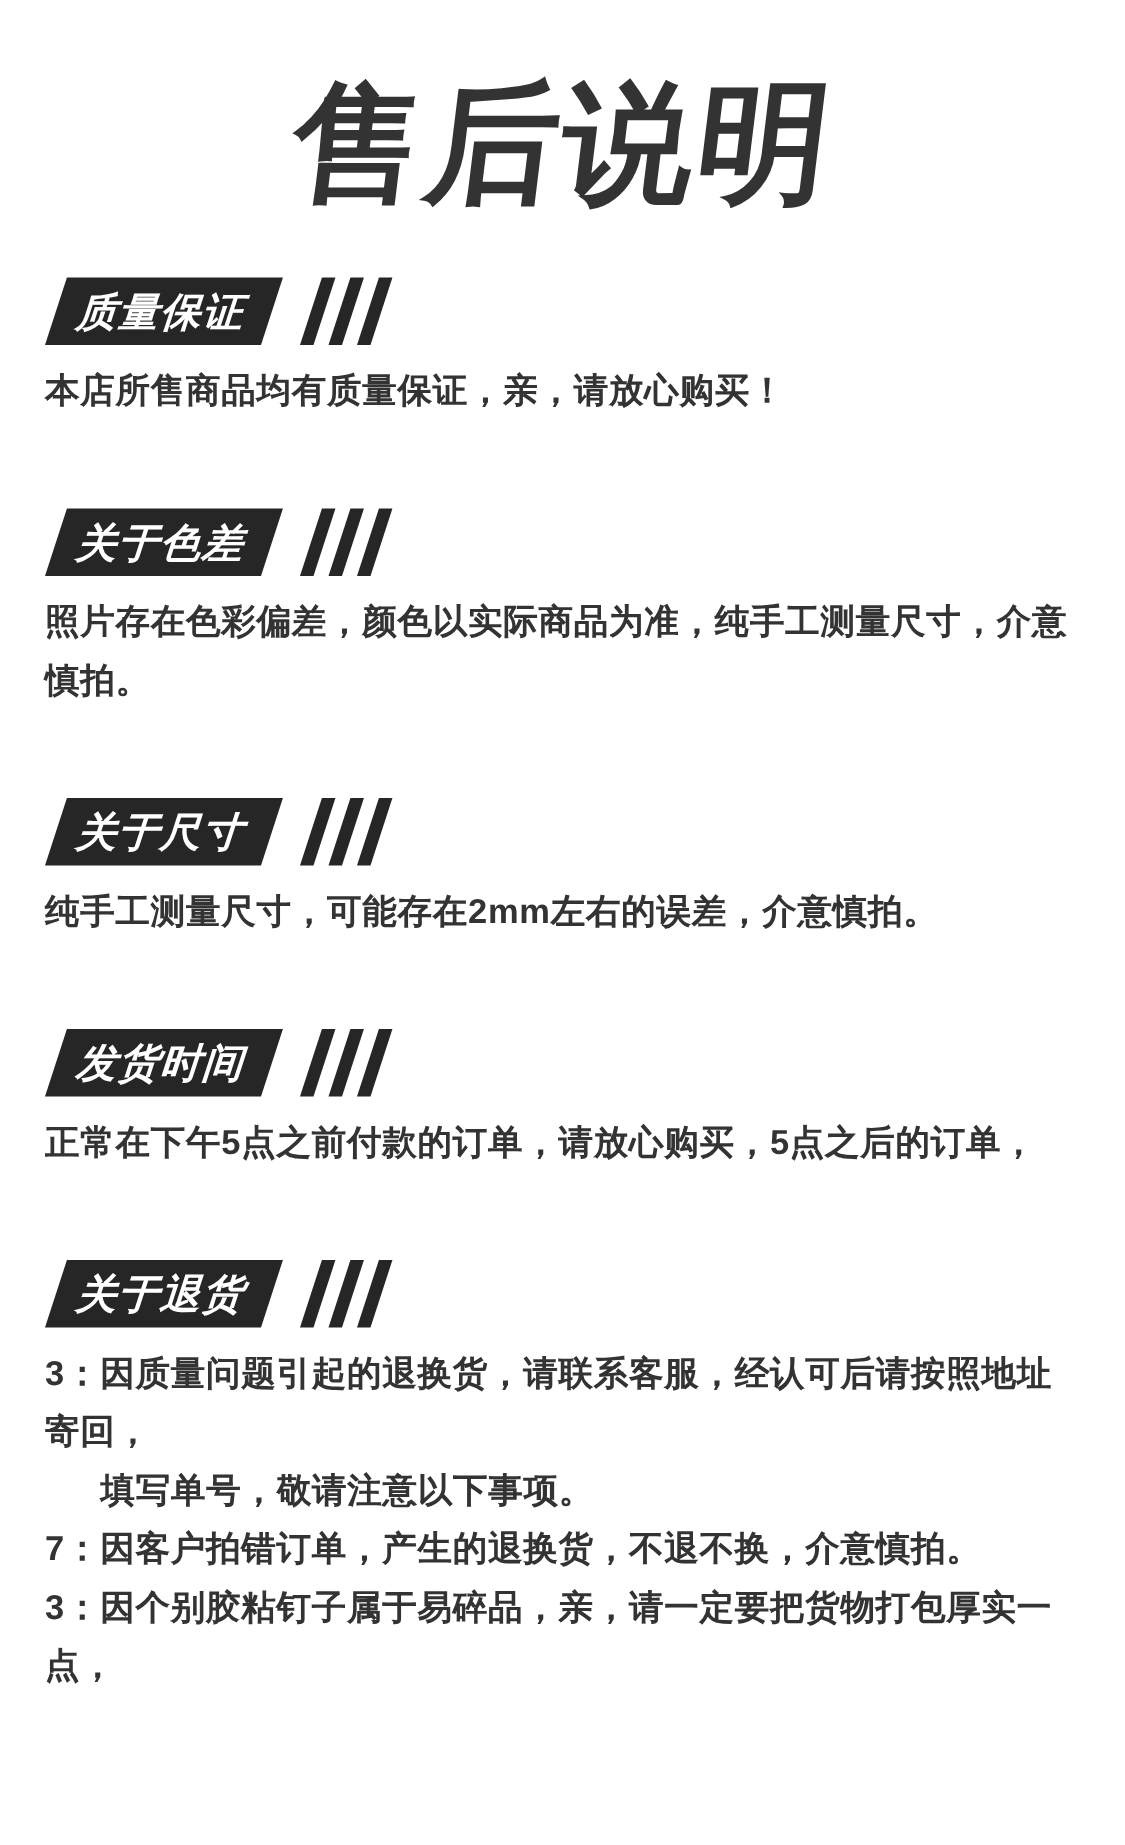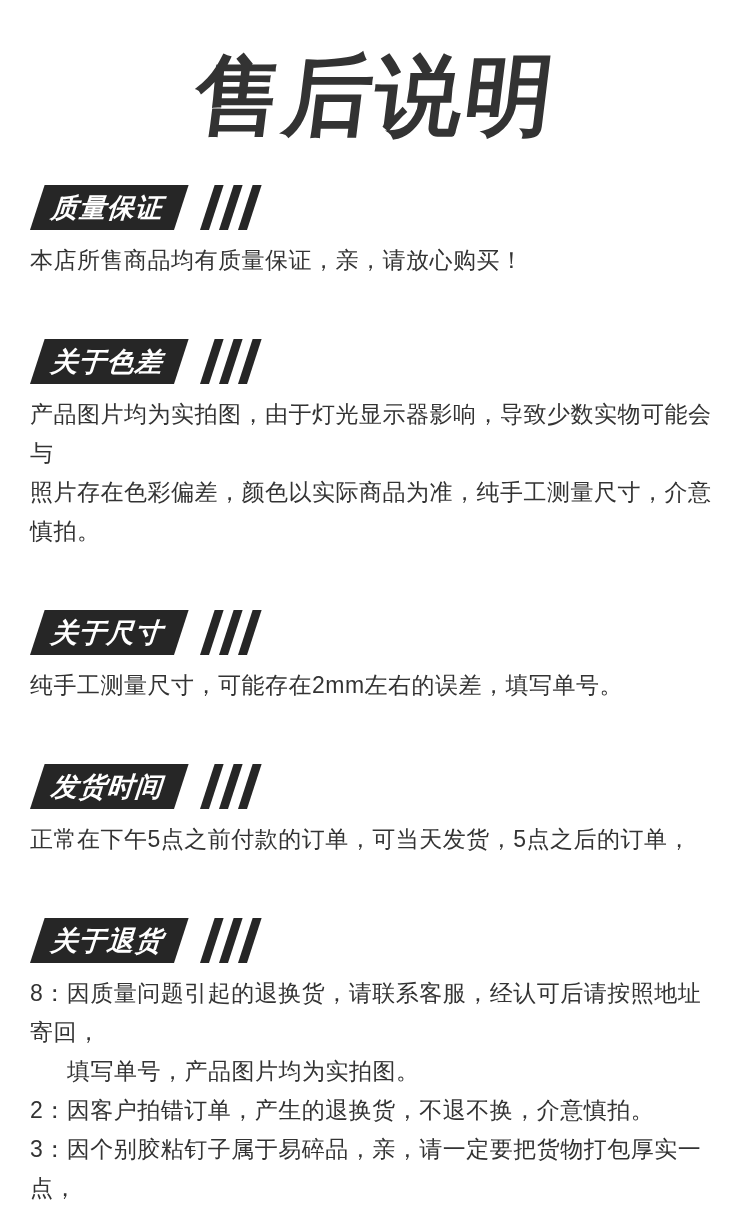--- a/index.html
+++ b/index.html
@@ -63,20 +63,21 @@
     width: 9px;
     height: 45px;
     background: #262626;
     margin-right: 10px;
     transform: skewX(-18deg);
     transform-origin: bottom left;
   }
   
   .sec-body {
     margin-top: 11px;
+    font-weight: bold;
   }
   .sec-body p {
     margin: 0;
     font-size: 23px;
     line-height: 39px;
     color: #333333;
     letter-spacing: 0.5px;
   }
   .sec-body p.indent {
     padding-left: 37px;
@@ -110,70 +111,69 @@
       <div class="label-box">
         <span>关于色差</span>
       </div>
       <div class="stripes">
         <div class="stripe"></div>
         <div class="stripe"></div>
         <div class="stripe"></div>
       </div>
     </div>
     <div class="sec-body">
-      <p>产品图片均为实拍图，由于灯光显示器影响，导致少数实物可能会与</p>
       <p>照片存在色彩偏差，颜色以实际商品为准，纯手工测量尺寸，介意慎拍。</p>
     </div>
   </div>
 
   <div class="section">
     <div class="sec-header">
       <div class="label-box">
         <span>关于尺寸</span>
       </div>
       <div class="stripes">
         <div class="stripe"></div>
         <div class="stripe"></div>
         <div class="stripe"></div>
       </div>
     </div>
     <div class="sec-body">
-      <p>纯手工测量尺寸，可能存在2mm左右的误差，填写单号。</p>
+      <p>纯手工测量尺寸，可能存在2mm左右的误差，介意慎拍。</p>
     </div>
   </div>
 
   <div class="section">
     <div class="sec-header">
       <div class="label-box">
         <span>发货时间</span>
       </div>
       <div class="stripes">
         <div class="stripe"></div>
         <div class="stripe"></div>
         <div class="stripe"></div>
       </div>
     </div>
     <div class="sec-body">
-      <p>正常在下午5点之前付款的订单，可当天发货，5点之后的订单，</p>
+      <p>正常在下午5点之前付款的订单，请放心购买，5点之后的订单，</p>
     </div>
   </div>
 
   <div class="section">
     <div class="sec-header">
       <div class="label-box">
         <span>关于退货</span>
       </div>
       <div class="stripes">
         <div class="stripe"></div>
         <div class="stripe"></div>
         <div class="stripe"></div>
       </div>
     </div>
     <div class="sec-body">
-      <p>8：因质量问题引起的退换货，请联系客服，经认可后请按照地址寄回，</p>
-      <p class="indent">填写单号，产品图片均为实拍图。</p>
-      <p>2：因客户拍错订单，产生的退换货，不退不换，介意慎拍。</p>
+      <p>3：因质量问题引起的退换货，请联系客服，经认可后请按照地址寄回，</p>
+      <p class="indent">填写单号，敬请注意以下事项。</p>
+      <p>7：因客户拍错订单，产生的退换货，不退不换，介意慎拍。</p>
       <p>3：因个别胶粘钉子属于易碎品，亲，请一定要把货物打包厚实一点，</p>
 
     </div>
   </div>
 
 </div>
 
 </body></html>

